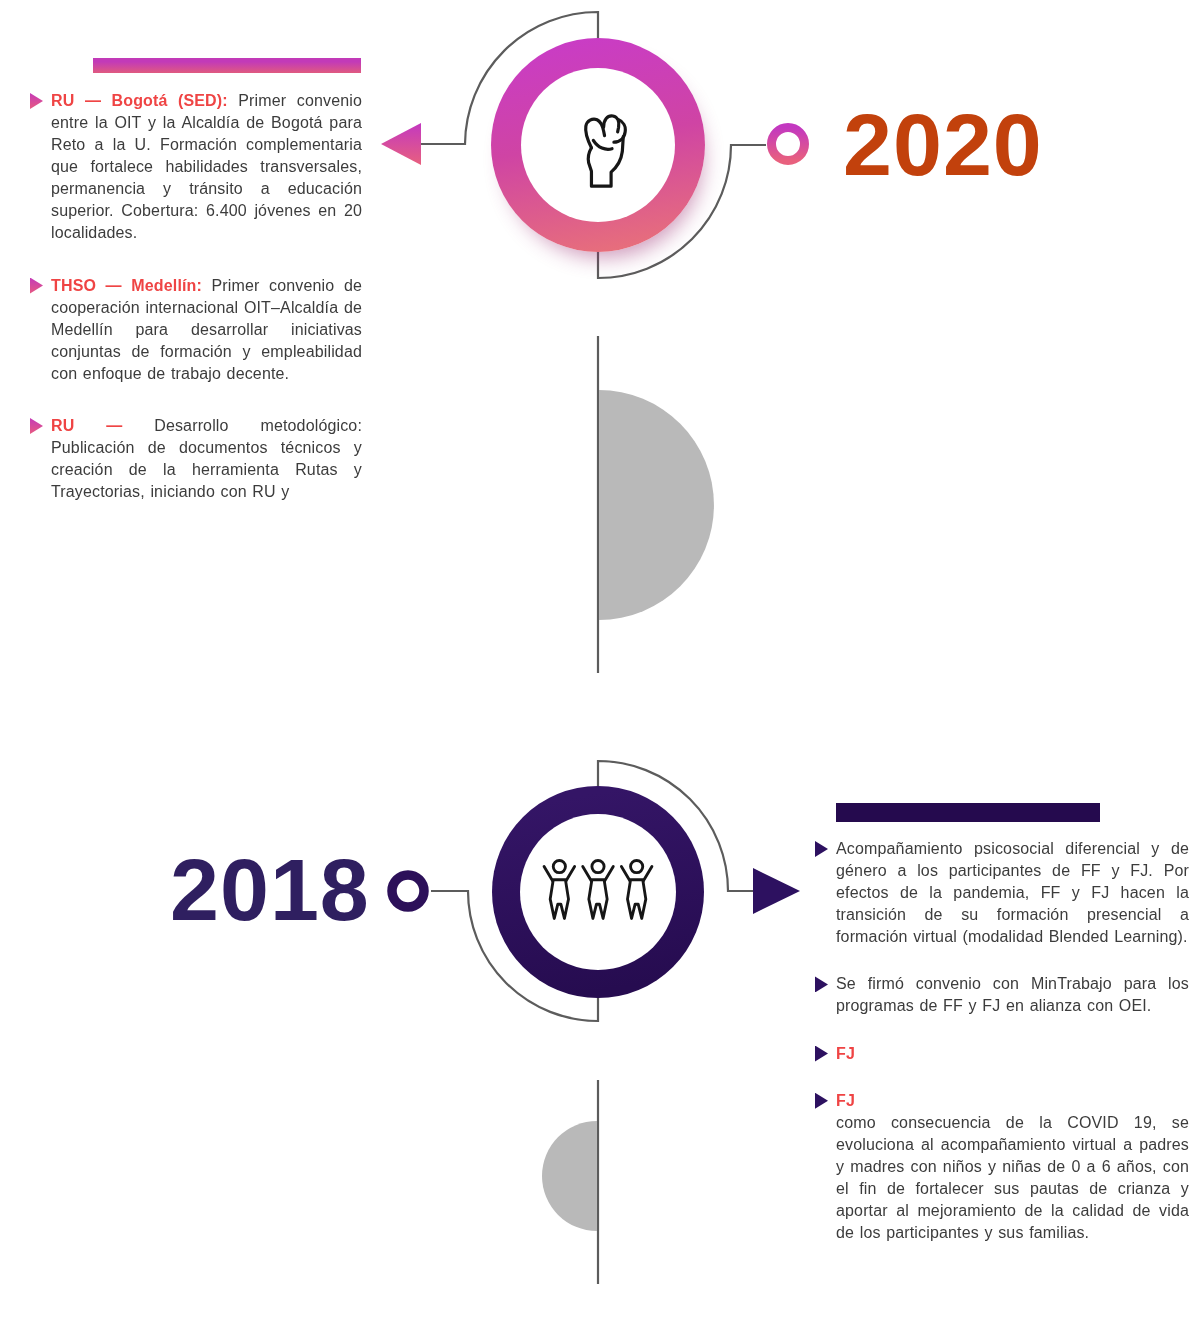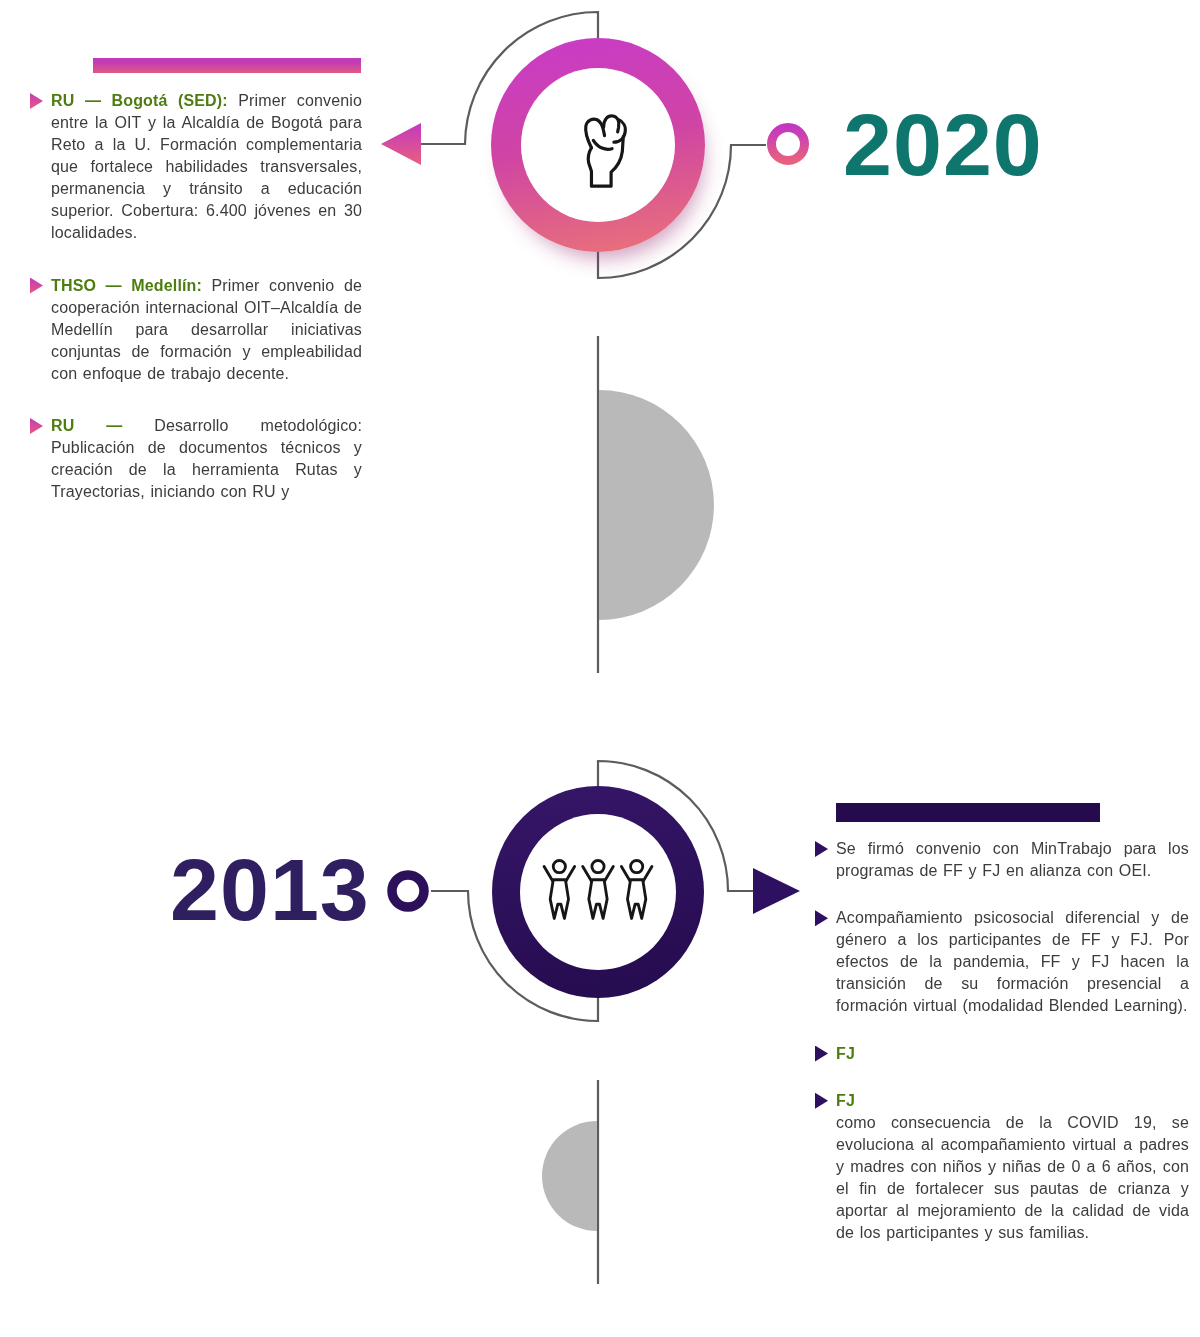--- a/index.html
+++ b/index.html
@@ -25,27 +25,27 @@
   #col2019 { left:815px; top:838px; width:374px; }
   .bullet { position:relative; padding-left:21px; margin-bottom:30px;
             font-size:16px; line-height:1.38; color:#3c3c3c;
             text-align:justify; letter-spacing:0.15px; word-spacing:1px; }
   #col2019 .bullet { margin-bottom:25px; }
   .bullet:last-child { margin-bottom:16px; }
   .tri { position:absolute; left:0; top:3px; width:13px; height:16px;
          clip-path:polygon(0 0,100% 50%,0 100%); }
   .tri.pink   { background:linear-gradient(180deg,#c53ab8,#e75a80); }
   .tri.purple { background:#2d1160; }
-  .bullet b { font-weight:700; color:#4d7c0f; }
+  .bullet b { font-weight:700; color:#ef4444; }
   .lead-block { display:block;margin-top:21px; }
 
   
   .year { position:absolute; z-index:3; font-weight:700; font-size:88px;
           line-height:1; letter-spacing:1px; }
-  #year2020 { left:843px; top:101px; color:#0f766e; }
+  #year2020 { left:843px; top:101px; color:#c2410c; }
   #year2019 { left:170px; top:846px; color:#2f1f60; }
 
   
   .big-circle { position:absolute; z-index:2; border-radius:50%; }
   #circle2020 { left:491px; top:38px; width:214px; height:214px;
                 background:linear-gradient(170deg,#c93cc6 5%,#cf44a4 48%,#e8707a 95%);
                 box-shadow:6px 14px 20px -8px rgba(150,40,110,0.45); }
   #circle2019 { left:492px; top:786px; width:212px; height:212px;
                 background:linear-gradient(170deg,#341566 10%,#260c50 90%); }
   .inner { position:absolute; background:#ffffff; border-radius:50%;
@@ -82,21 +82,21 @@
     <path class="conn" d="M598,1080 V1284"></path>
     <path d="M597,1121 A55,55 0 0 0 597,1231 Z" fill="#b9b9b9"></path>
   </svg>
 
   <div id="bar2020" class="hbar"></div>
 
   <div id="col2020" class="col">
     <div class="bullet">
       <span class="tri pink"></span>
       <b>RU — Bogotá (SED):</b>
-      <span>Primer convenio entre la OIT y la Alcaldía de Bogotá para Reto a la U. Formación complementaria que fortalece habilidades transversales, permanencia y tránsito a educación superior. Cobertura: 6.400 jóvenes en 30 localidades.</span>
+      <span>Primer convenio entre la OIT y la Alcaldía de Bogotá para Reto a la U. Formación complementaria que fortalece habilidades transversales, permanencia y tránsito a educación superior. Cobertura: 6.400 jóvenes en 20 localidades.</span>
     </div>
     <div class="bullet">
       <span class="tri pink"></span>
       <b>THSO — Medellín:</b>
       <span>Primer convenio de cooperación internacional OIT–Alcaldía de Medellín para desarrollar iniciativas conjuntas de formación y empleabilidad con enfoque de trabajo decente.</span>
     </div>
     <div class="bullet">
       <span class="tri pink"></span>
       <b>RU —</b>
       <span>Desarrollo metodológico: Publicación de documentos técnicos y creación de la herramienta Rutas y Trayectorias, iniciando con RU y</span>
@@ -112,21 +112,21 @@
           <path d="M53,20 C58,22 61,27 60,33 C59,40 54,44 48,44"></path>
           <path d="M26,42 C31,50 39,53 46,51"></path>
           <path d="M24,50 C21,55 20,61 21,66 L24,75 L24,91 L45,91 L45,76 C52,70 56,62 57,54 L58,38"></path>
         </g>
       </svg>
     </div>
   </div>
 
   <div id="year2020" class="year">2020</div>
 
-  <div id="year2019" class="year">2013</div>
+  <div id="year2019" class="year">2018</div>
 
   <div id="circle2019" class="big-circle">
     <div class="inner">
       <svg class="icon-svg" width="118" height="70" viewBox="0 0 116 68">
         <g fill="#ffffff" stroke="#161616" stroke-width="2.8" stroke-linecap="round" stroke-linejoin="round">
 
           <circle cx="20" cy="9" r="6"></circle>
           <path d="M14.5,25 L5,9" fill="none"></path>
           <path d="M25.5,25 L35,9" fill="none"></path>
           <path d="M14,22 L26,22 L29,41 L25,60 L21.5,46 L18.5,46 L15,60 L11,41 Z"></path>
@@ -143,25 +143,25 @@
         </g>
       </svg>
     </div>
   </div>
 
   <div id="bar2019" class="hbar"></div>
 
   <div id="col2019" class="col">
     <div class="bullet">
       <span class="tri purple"></span>
-      <span>Se firmó convenio con MinTrabajo para los programas de FF y FJ en alianza con OEI.</span>
+      <span>Acompañamiento psicosocial diferencial y de género a los participantes de FF y FJ. Por efectos de la pandemia, FF y FJ hacen la transición de su formación presencial a formación virtual (modalidad Blended Learning).</span>
     </div>
     <div class="bullet">
       <span class="tri purple"></span>
-      <span>Acompañamiento psicosocial diferencial y de género a los participantes de FF y FJ. Por efectos de la pandemia, FF y FJ hacen la transición de su formación presencial a formación virtual (modalidad Blended Learning).</span>
+      <span>Se firmó convenio con MinTrabajo para los programas de FF y FJ en alianza con OEI.</span>
     </div>
     <div class="bullet">
       <span class="tri purple"></span>
       <b class="lead-block">FJ</b>
     </div>
     <div class="bullet">
       <span class="tri purple"></span>
       <b class="lead-block">FJ</b>
       <span>como consecuencia de la COVID 19, se evoluciona al acompañamiento virtual a padres y madres con niños y niñas de 0 a 6 años, con el fin de fortalecer sus pautas de crianza y aportar al mejoramiento de la calidad de vida de los participantes y sus familias.</span>
     </div>

